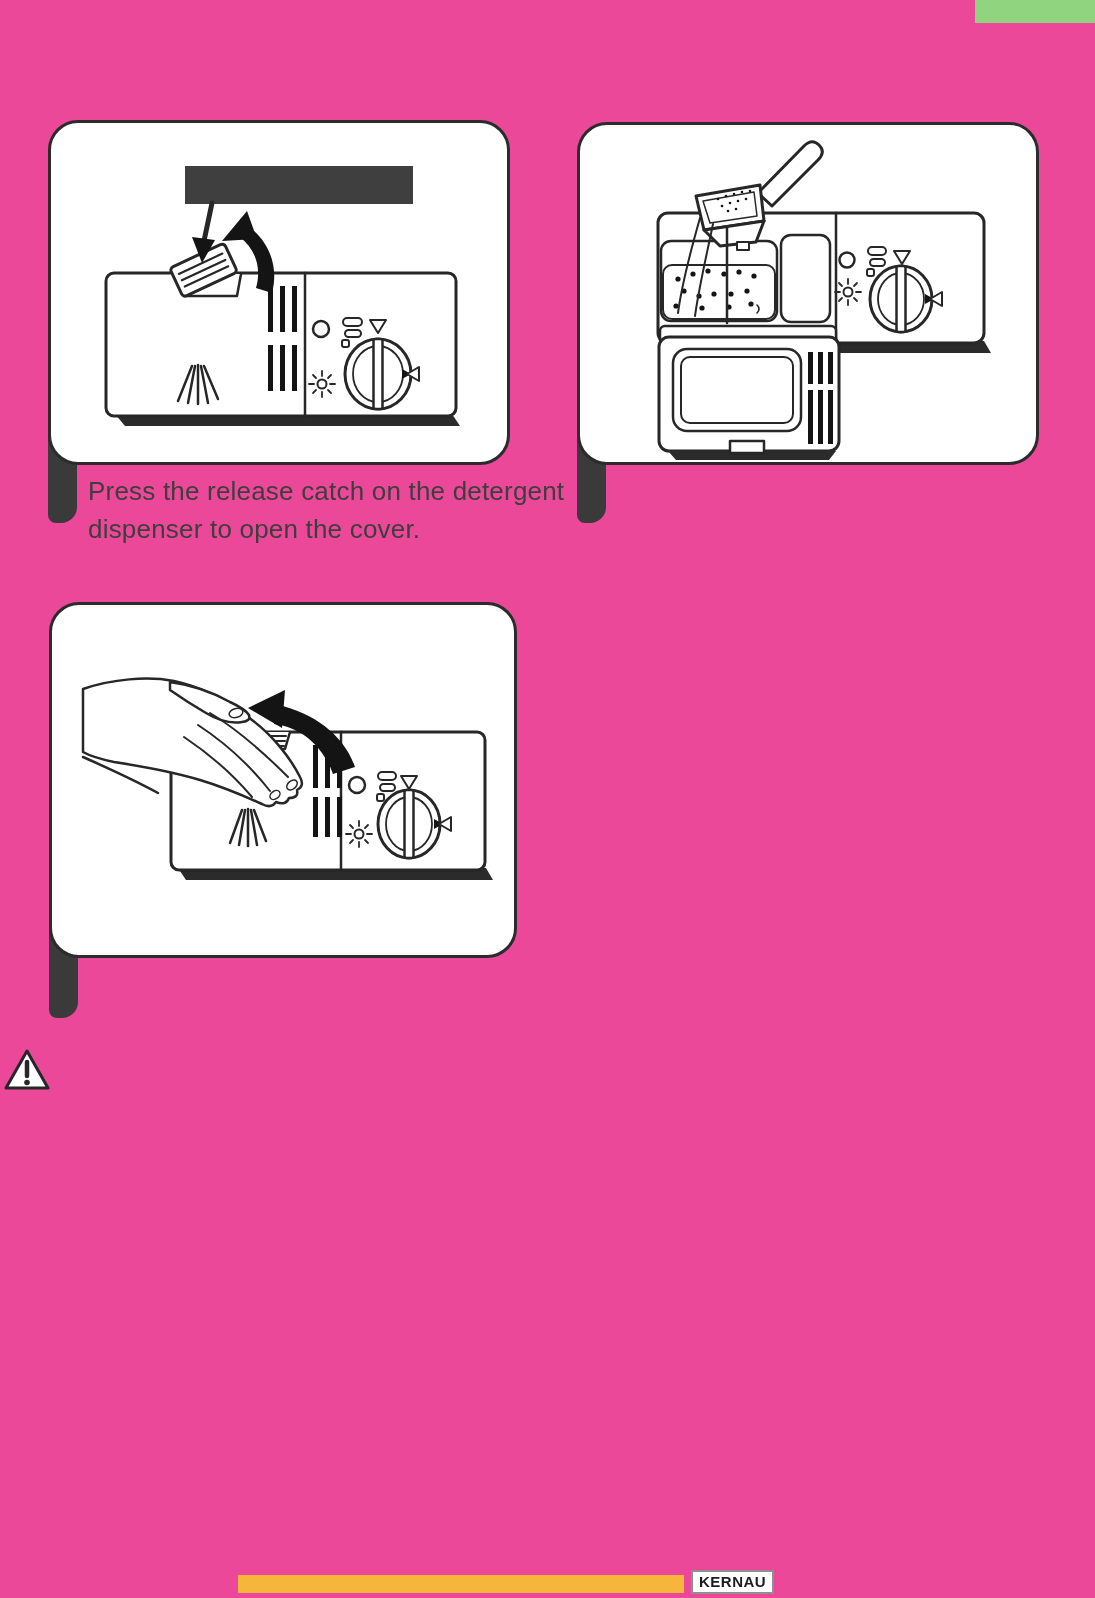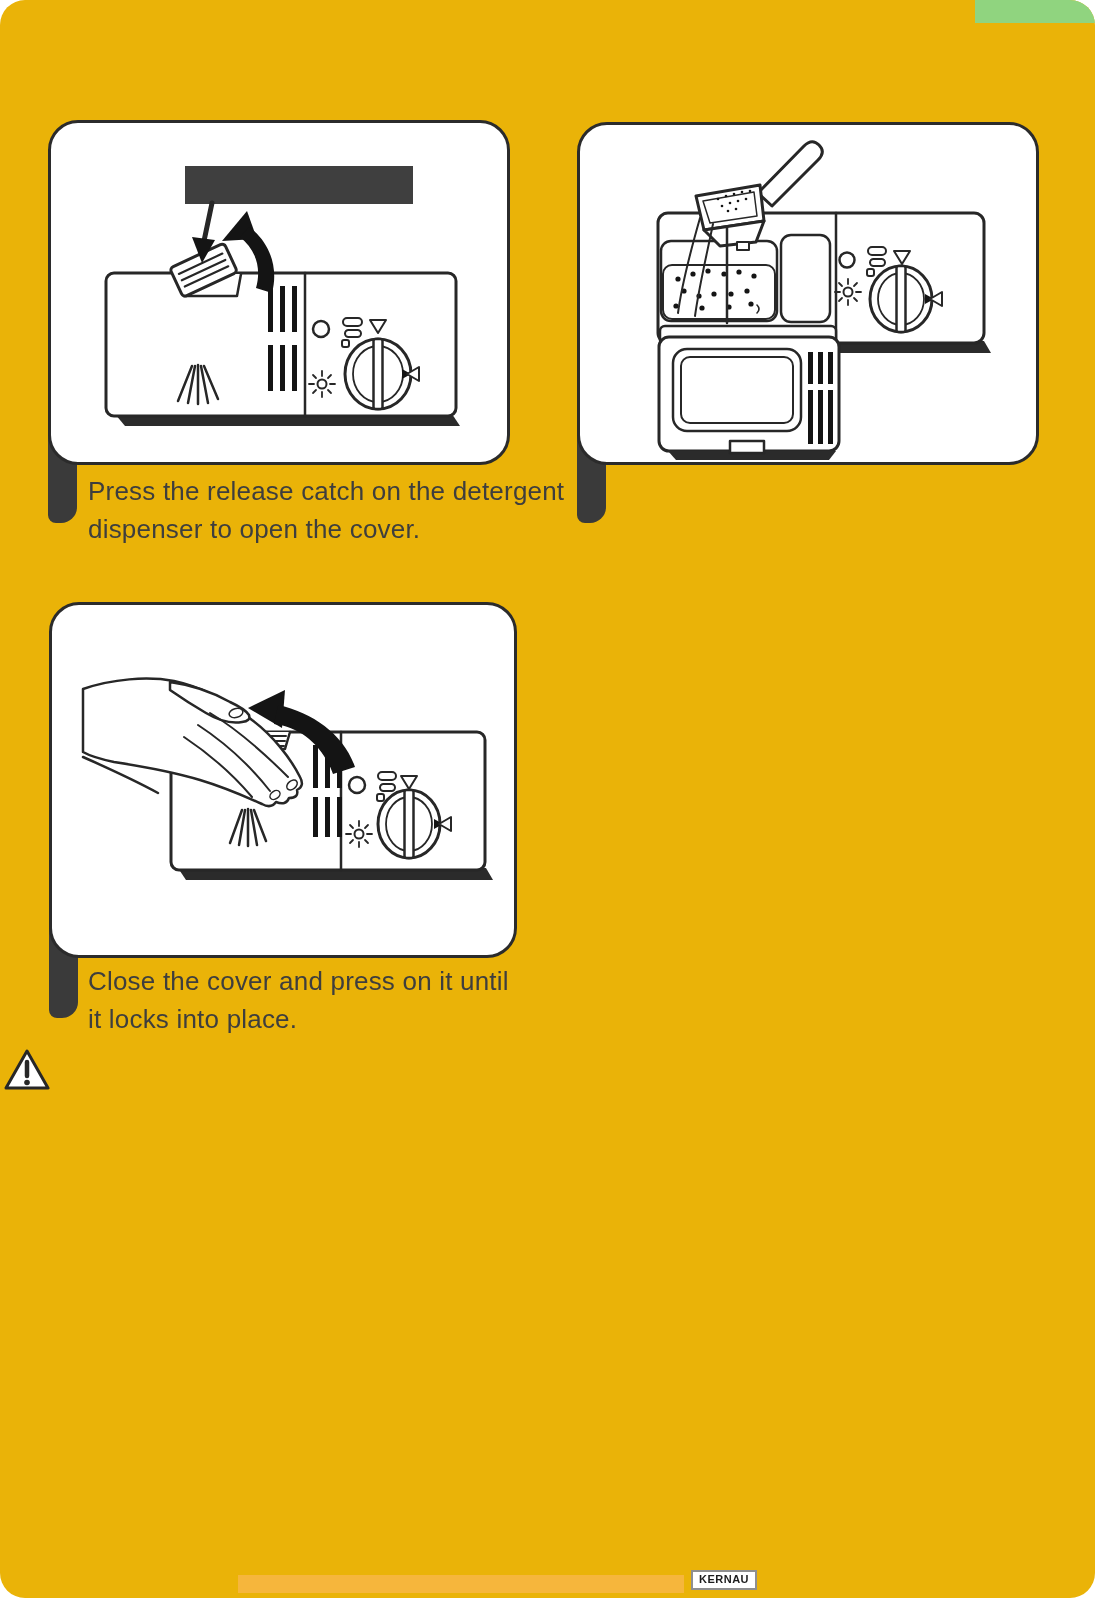--- a/index.html
+++ b/index.html
@@ -1,18 +1,18 @@
 <!DOCTYPE html>
 <html><head>
 <meta charset="utf-8">
 <style>
   html,body{margin:0;padding:0;background:#fff;}
   #page{
-    position:relative;width:1095px;height:1598px;background:#eab308;
-    font-family:"Liberation Sans",sans-serif;overflow:hidden;border-radius:25px;
+    position:relative;width:1095px;height:1598px;background:#ec4899;
+    font-family:"Liberation Sans",sans-serif;overflow:hidden;
   }
   .accent-green{position:absolute;left:975px;top:0;width:120px;height:23px;}
   .figure{
     position:absolute;background:#fff;border:3px solid #2b2b2b;border-radius:30px;
     z-index:2;overflow:hidden;
   }
   #fig1{left:48px;top:120px;width:456px;height:339px;}
   #fig2{left:577px;top:122px;width:456px;height:337px;}
   #fig3{left:49px;top:602px;width:462px;height:350px;}
   .figure svg{display:block;width:100%;height:100%;}
@@ -28,21 +28,21 @@
     white-space:pre-line;z-index:3;letter-spacing:0.2px;
   }
   #cap1{left:88px;top:472px;width:500px;}
   #cap2{left:603px;top:472px;width:460px;}
   #cap3{left:88px;top:962px;width:470px;}
   .warning{position:absolute;left:4px;top:1046px;width:46px;height:48px;z-index:3;}
   .footer-bar{position:absolute;left:238px;top:1575px;width:446px;height:18px;z-index:2;}
   .brand-box{
     position:absolute;left:691px;top:1570px;z-index:2;
     border:2px solid #8f8f8f;background:#fff;color:#1c1c1c;
-    font-size:11px;font-weight:bold;letter-spacing:0.5px;
+    font-size:15px;font-weight:bold;letter-spacing:0.5px;
     padding:2px 6px 3px;line-height:1;
   }
 </style>
 </head>
 <body>
 
 <div id="page">
 
   <div class="accent-green" style="background:#90d47f"></div>
 
@@ -277,22 +277,20 @@
           <ellipse cx="240" cy="180" rx="6" ry="4" transform="rotate(-40 240 180)" stroke-width="1.5"></ellipse>
           <ellipse cx="223" cy="190" rx="5.5" ry="3.8" transform="rotate(-35 223 190)" stroke-width="1.5"></ellipse>
           <path d="M31,152 C58,164 84,176 106,188" stroke-width="2.5"></path>
         </g>
       </g>
     </svg>
   </div>
 
   <div class="caption" id="cap1">Press the release catch on the detergent
 dispenser to open the cover.</div>
-  <div class="caption" id="cap3">Close the cover and press on it until
-it locks into place.</div>
 
   <div class="warning">
     <svg viewBox="0 0 46 48">
       <path d="M23,5 L44,42 L2,42 Z" fill="#fff" stroke="#272727" stroke-width="3" stroke-linejoin="round"></path>
       <line x1="23" y1="16" x2="23" y2="30" stroke="#272727" stroke-width="4.5" stroke-linecap="round"></line>
       <circle cx="23" cy="36.5" r="2.8" fill="#272727"></circle>
     </svg>
   </div>
 
   <div class="footer-bar" style="background:#f6b63c"></div>

